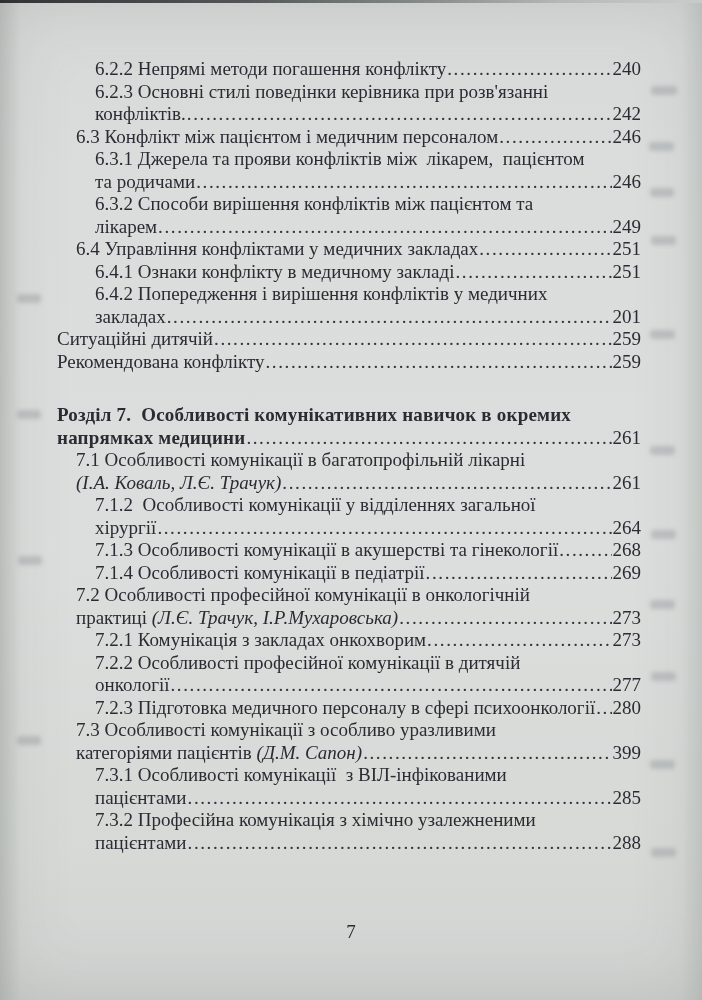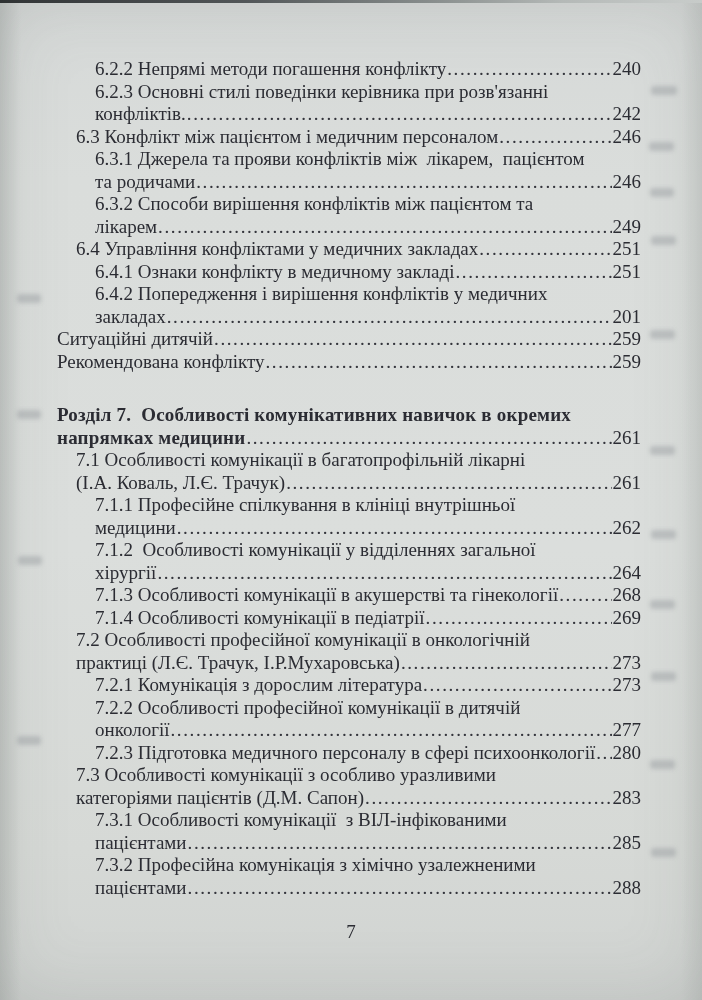--- a/index.html
+++ b/index.html
@@ -41,21 +41,21 @@
   .entry.bold .txt { font-weight: bold; letter-spacing: .2px; }
   .entry.gap { margin-top: 31px; }
   .row {
     display: flex;
     align-items: baseline;
   }
   .txt {
     white-space: pre;
     flex-shrink: 0;
   }
-  .txt .it { }
+  .txt .it { font-style: italic; }
   .dots {
     flex: 1;
     overflow: hidden;
     white-space: nowrap;
     letter-spacing: 1.6px;
     margin: 0 1px;
     font-weight: normal;
     color: #34353c;
   }
   .dots::after {
@@ -202,30 +202,20 @@
           <span class="txt"><span>7.1 Особливості комунікації в багатопрофільній лікарні</span></span>
         </div>
         <div class="row">
           <span class="txt"><span class="it">(І.А. Коваль, Л.Є. Трачук)</span></span>
           <span class="dots"></span>
           <span class="pg">261</span>
         </div>
       </div>
       <div class="entry lvl2">
         <div class="row">
-          <span class="txt"><span>7.1.1 Професійне спілкування в клініці внутрішньої</span></span>
-        </div>
-        <div class="row">
-          <span class="txt"><span>медицини</span></span>
-          <span class="dots"></span>
-          <span class="pg">262</span>
-        </div>
-      </div>
-      <div class="entry lvl2">
-        <div class="row">
           <span class="txt"><span>7.1.2  Особливості комунікації у відділеннях загальної</span></span>
         </div>
         <div class="row">
           <span class="txt"><span>хірургії</span></span>
           <span class="dots"></span>
           <span class="pg">264</span>
         </div>
       </div>
       <div class="entry lvl2">
         <div class="row">
@@ -246,21 +236,21 @@
           <span class="txt"><span>7.2 Особливості професійної комунікації в онкологічній</span></span>
         </div>
         <div class="row">
           <span class="txt"><span>практиці </span><span class="it">(Л.Є. Трачук, І.Р.Мухаровська)</span></span>
           <span class="dots"></span>
           <span class="pg">273</span>
         </div>
       </div>
       <div class="entry lvl2">
         <div class="row">
-          <span class="txt"><span>7.2.1 Комунікація з дорослим література</span></span>
+          <span class="txt"><span>7.2.1 Комунікація з закладах онкохворим</span></span>
           <span class="dots"></span>
           <span class="pg">273</span>
         </div>
       </div>
       <div class="entry lvl2">
         <div class="row">
           <span class="txt"><span>7.2.2 Особливості професійної комунікації в дитячій</span></span>
         </div>
         <div class="row">
           <span class="txt"><span>онкології</span></span>
@@ -275,21 +265,21 @@
           <span class="pg">280</span>
         </div>
       </div>
       <div class="entry lvl1">
         <div class="row">
           <span class="txt"><span>7.3 Особливості комунікації з особливо уразливими</span></span>
         </div>
         <div class="row">
           <span class="txt"><span>категоріями пацієнтів </span><span class="it">(Д.М. Сапон)</span></span>
           <span class="dots"></span>
-          <span class="pg">283</span>
+          <span class="pg">399</span>
         </div>
       </div>
       <div class="entry lvl2">
         <div class="row">
           <span class="txt"><span>7.3.1 Особливості комунікації  з ВІЛ-інфікованими</span></span>
         </div>
         <div class="row">
           <span class="txt"><span>пацієнтами</span></span>
           <span class="dots"></span>
           <span class="pg">285</span>

